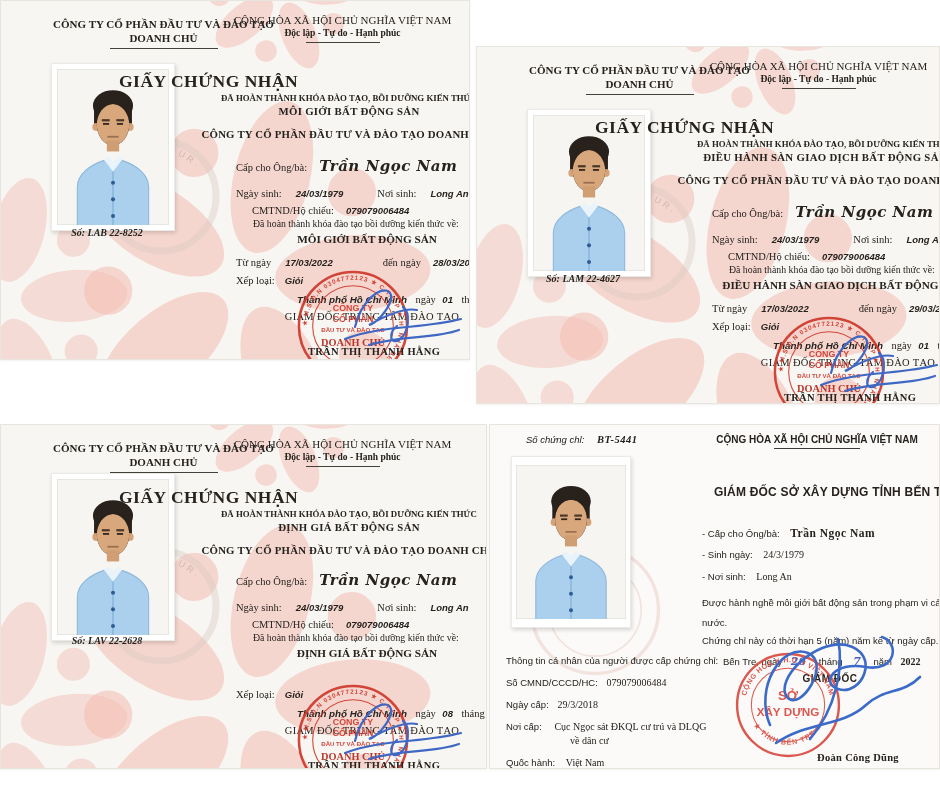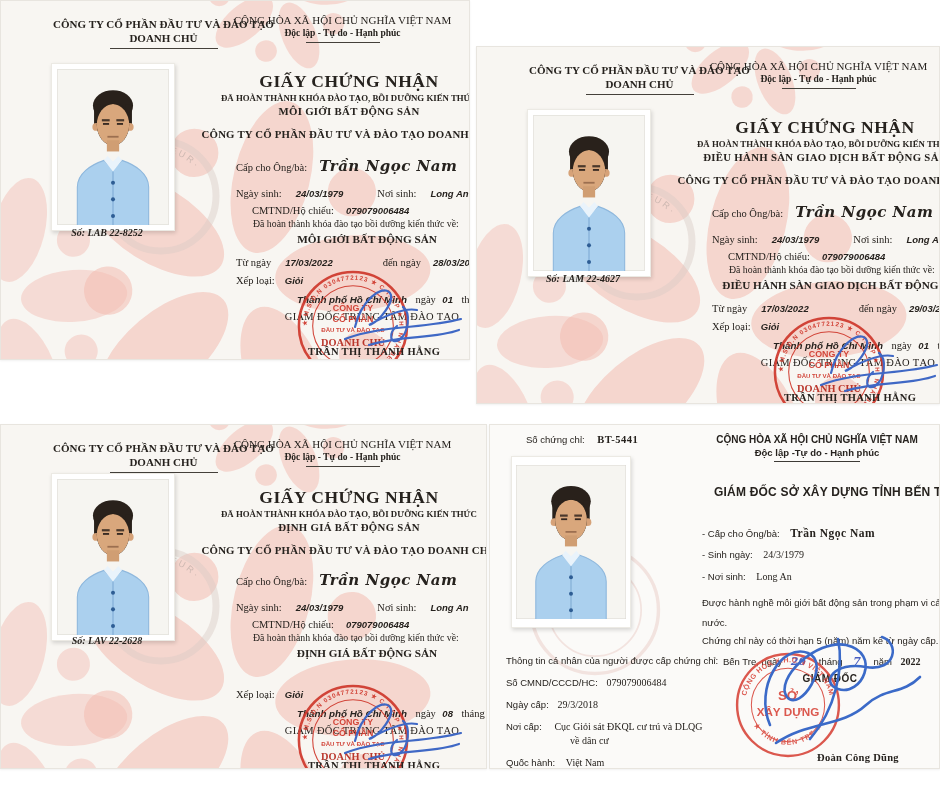--- a/index.html
+++ b/index.html
@@ -23,21 +23,21 @@
   .org{left:15px;top:16px;width:295px;text-align:center;font-weight:bold;font-size:11px;line-height:14px;}
   .org-rule{width:108px;height:1px;background:#44403a;margin:3px auto 0;}
   .motto{left:213px;top:13px;width:257px;text-align:center;}
   .motto-l1{font-size:11px;line-height:13px;}
   .motto-l2{font-size:9.5px;font-weight:bold;line-height:13px;}
   .motto-rule{width:74px;height:1px;background:#44403a;margin:2px auto 0;}
   .photo{left:50px;top:62px;width:112px;height:156px;background:#fff;padding:5px;
          border:1px solid #eceae4;box-shadow:1px 2px 4px rgba(0,0,0,0.15);}
   .photo svg{width:100%;height:100%;display:block;}
   .photo-num{left:18px;top:226px;width:176px;text-align:center;font-size:10px;font-weight:bold;font-style:italic;}
-  .dc-title{left:118px;top:70px;width:460px;text-align:center;font-size:17.5px;font-weight:bold;
+  .dc-title{left:118px;top:70px;width:460px;font-size:17.5px;font-weight:bold;
             letter-spacing:0.5px;white-space:nowrap;}
   .dc-sub{left:118px;top:92px;width:460px;text-align:center;font-size:8.8px;font-weight:bold;white-space:nowrap;}
   .dc-course1{left:118px;top:104px;width:460px;text-align:center;font-size:10.8px;font-weight:bold;white-space:nowrap;letter-spacing:0.3px;}
   .dc-issuer{left:118px;top:127px;width:460px;text-align:center;font-size:10.8px;font-weight:bold;white-space:nowrap;letter-spacing:0.2px;}
   .lbl{font-size:10.5px;}
   .val{font-family:"Liberation Sans",sans-serif;font-style:italic;font-weight:bold;font-size:9.5px;}
   .script-name{font-family:"DejaVu Serif",serif;font-style:italic;font-weight:bold;font-size:15px;letter-spacing:0.5px;}
   .f-name{left:235px;top:156px;white-space:nowrap;}
   .f-birth{left:235px;top:182px;white-space:nowrap;}
   .f-id{left:251px;top:199px;white-space:nowrap;}
@@ -65,21 +65,21 @@
   .short .course2{top:222px;}
   .short .f-dates{top:241px;}
   .short .f-grade{top:259px;}
   .short .placedate{top:283px;}
   .short .director{top:300px;}
   .short .stamp-dc{top:256px;}
   .short .sig-dc{top:266px;}
   .short .signer{top:335px;}
   
   .sans{font-family:"Liberation Sans",sans-serif;}
-  .br-certno{left:36px;top:9px;font-size:9.5px;white-space:nowrap;}
+  .br-certno{left:36px;top:9px;font-size:9.5px;white-space:nowrap;font-style:italic;}
   .br-certno b{font-family:"Liberation Serif",serif;font-size:10.5px;letter-spacing:0.5px;}
   .br-motto{left:203px;top:8px;width:248px;text-align:center;}
   .br-motto-l1{font-size:10px;font-weight:bold;line-height:13px;}
   .br-motto-l2{font-size:9.5px;font-weight:bold;line-height:13px;}
   .br-motto-rule{width:86px;height:1px;background:#3d3a36;margin:2px auto 0;}
   .br-photo{left:21px;top:31px;width:110px;height:162px;background:#fff;padding:4px;
             border:1px solid #eceae4;box-shadow:1px 2px 4px rgba(0,0,0,0.15);}
   .br-photo svg{width:100%;height:100%;display:block;}
   .br-title{left:224px;top:60px;white-space:nowrap;font-size:12px;font-weight:bold;letter-spacing:0.2px;}
   .br-line{white-space:nowrap;font-size:9.5px;}
@@ -451,21 +451,20 @@
   <svg class="abs br-wm" viewBox="0 0 130 130">
     <circle cx="65" cy="65" r="55" fill="none" stroke="#e3b9b2" stroke-width="3"></circle>
     <circle cx="65" cy="65" r="40" fill="none" stroke="#e3b9b2" stroke-width="1.5"></circle>
   </svg>
   <div class="abs br-certno z1">
     <span>Số chứng chỉ:</span>
     <b style="margin-left:10px">BT-5441</b>
   </div>
   <div class="abs br-motto z1">
     <div class="br-motto-l1">CỘNG HÒA XÃ HỘI CHỦ NGHĨA VIỆT NAM</div>
-    <div class="br-motto-l2">Độc lập -Tự do - Hạnh phúc</div>
     <div class="br-motto-rule"></div>
   </div>
   <div class="abs br-photo z1">
     <svg viewBox="0 0 100 140">
         <use href="#portrait"></use>
       </svg>
   </div>
   <div class="abs br-title z1">GIÁM ĐỐC SỞ XÂY DỰNG TỈNH BẾN TRE</div>
   <div class="abs br-line br-l1 z1">
     <span>- Cấp cho Ông/bà:</span>
@@ -519,21 +518,21 @@
     <div class="row" style="top:22px">
       <span>Số CMND/CCCD/HC:</span>
       <span class="br-serif" style="margin-left:6px">079079006484</span>
     </div>
     <div class="row" style="top:44px">
       <span>Ngày cấp:</span>
       <span class="br-serif" style="margin-left:6px">29/3/2018</span>
     </div>
     <div class="row" style="top:66px">
       <span>Nơi cấp:</span>
-      <span class="br-serif" style="margin-left:10px">Cục Giỏi sát ĐKQL cư trú và DLQG</span>
+      <span class="br-serif" style="margin-left:10px">Cục Ngọc sát ĐKQL cư trú và DLQG</span>
     </div>
     <div class="row br-serif" style="top:80px;left:64px">về dân cư</div>
     <div class="row" style="top:102px">
       <span>Quốc hành:</span>
       <span class="br-serif" style="margin-left:8px">Việt Nam</span>
     </div>
   </div>
 </div>
 
 </body></html>

